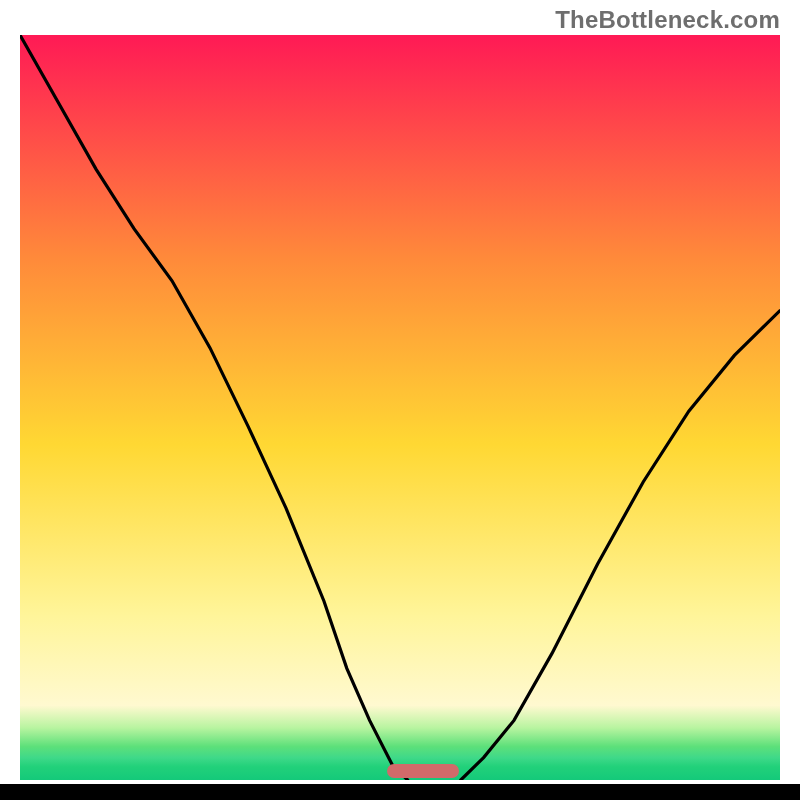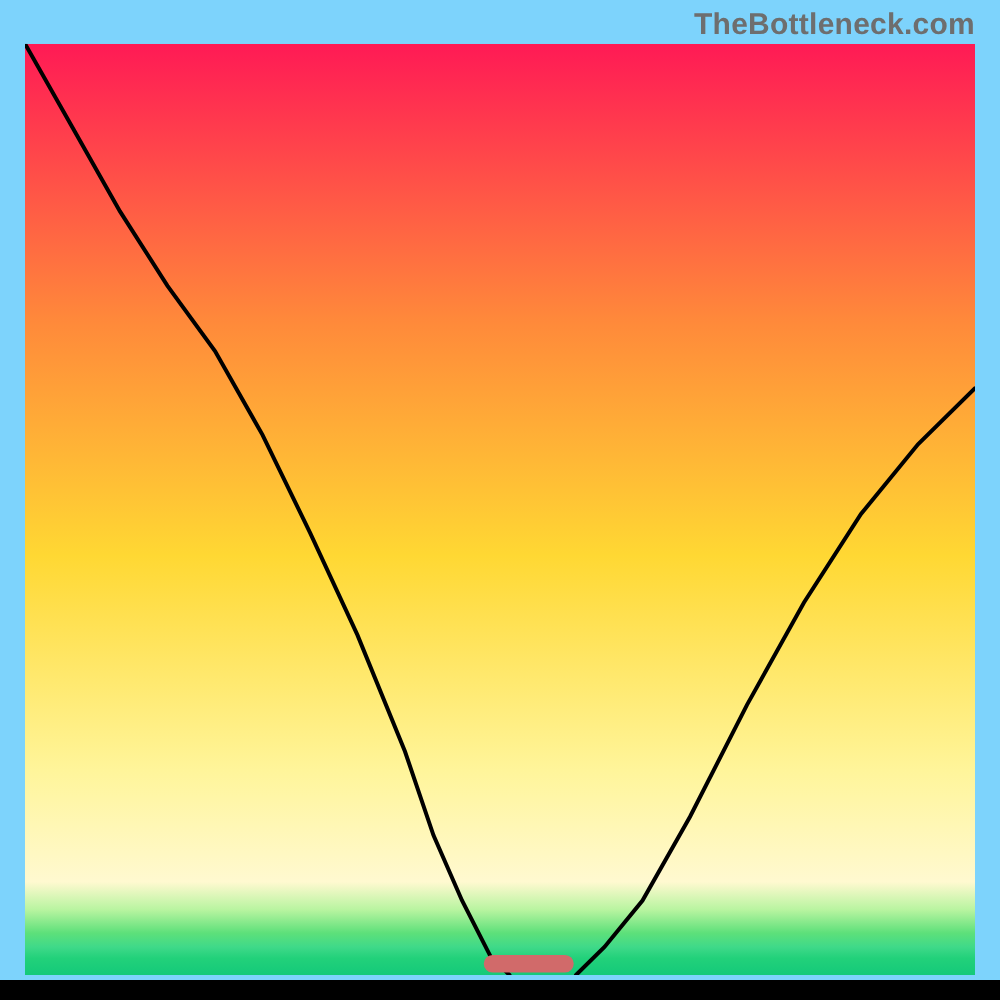--- a/index.html
+++ b/index.html
@@ -9,21 +9,21 @@
     height: 800px;
     background: #000;
     overflow: hidden;
   }
   .frame {
     position: absolute;
     left: 0;
     top: 0;
     width: 800px;
     height: 784px;
-    background: #7dd3fc;
+    background: #ffffff;
   }
   .plot {
     position: absolute;
     left: 20px;
     top: 35px;
     width: 760px;
     height: 745px;
     overflow: hidden;
   }
   .gradient {

